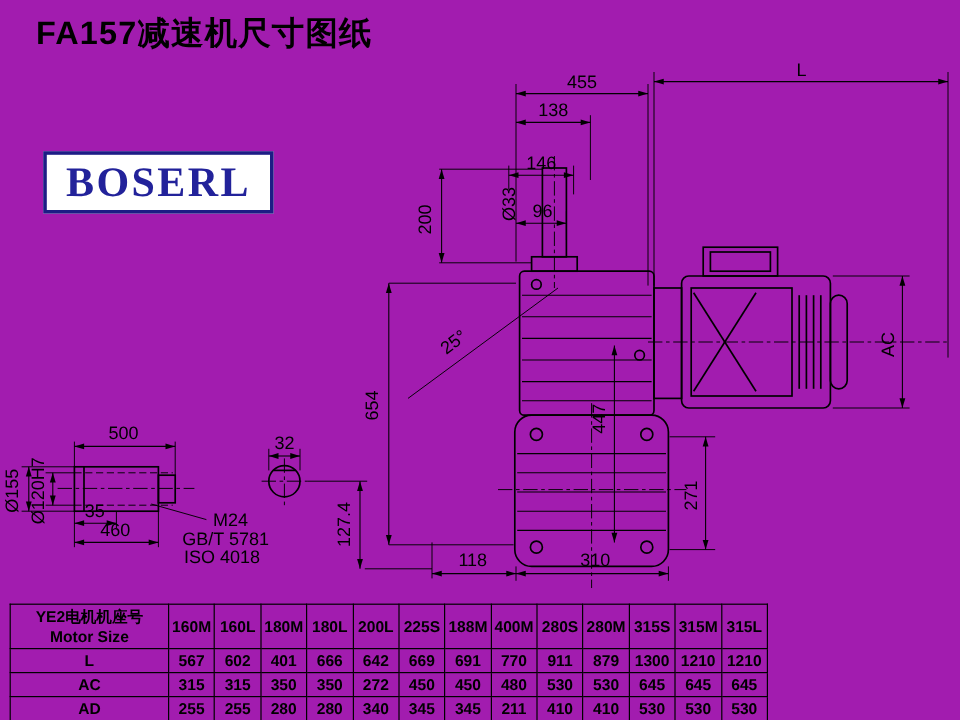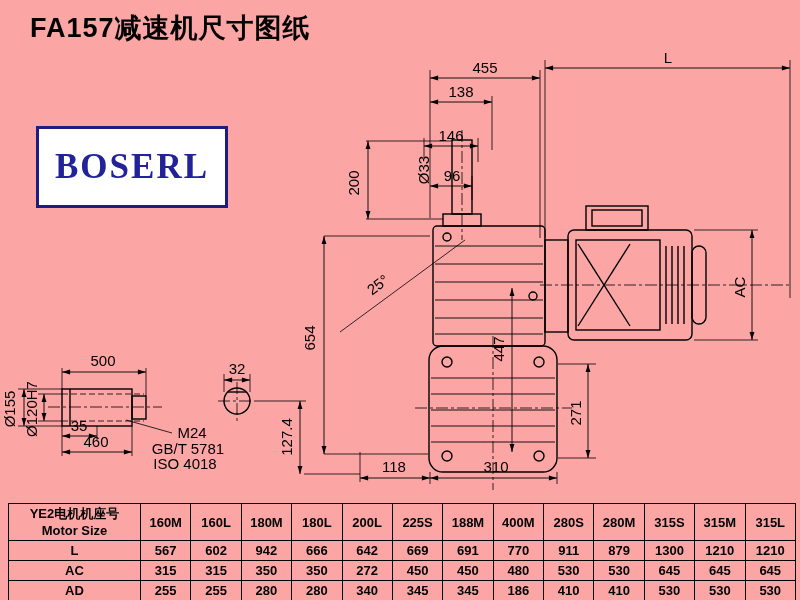--- a/index.html
+++ b/index.html
@@ -1,33 +1,33 @@
 <!DOCTYPE html>
 <html><head>
 <meta charset="utf-8">
 <style>
   html,body{margin:0;padding:0;background:#fff;}
-  .page{position:relative;width:800px;height:600px;background:#fca5a5;overflow:hidden;
+  .page{position:relative;width:800px;height:600px;background:#a21caf;overflow:hidden;
         font-family:"Liberation Sans",sans-serif;color:#000;}
   .title{position:absolute;left:30px;top:10px;font-size:27px;font-weight:bold;letter-spacing:1px;}
   .logo{position:absolute;left:36px;top:126px;border:3px solid #1d1d85;background:#fff;
-        padding:18px 16px;}
+        padding:3px 16px;}
   .logo span{font-family:"Liberation Serif",serif;font-size:35px;font-weight:bold;
         color:#22229a;letter-spacing:2px;}
   svg.drawing{position:absolute;left:0;top:0;}
   
   .thin line{stroke:#000;stroke-width:0.8;}
   .dim line{stroke:#000;stroke-width:0.9;}
   .body2 rect,.body2 line,.body2 circle,.body2 path{stroke:#000;stroke-width:1.4;fill:none;}
   .fin line{stroke:#000;stroke-width:0.9;}
   .cl line{stroke:#000;stroke-width:0.8;stroke-dasharray:12 3 3 3;}
   .hid line{stroke:#000;stroke-width:0.8;stroke-dasharray:6 3;}
   text.d{font-family:"Liberation Sans",sans-serif;font-size:15px;fill:#000;text-anchor:middle;}
   
-  .sizetable{position:absolute;left:8px;top:503px;width:788px;border-collapse:collapse;
+  .sizetable{position:absolute;left:8px;top:503px;width:632px;border-collapse:collapse;
         table-layout:fixed;}
   .sizetable th,.sizetable td{border:1px solid #000;text-align:center;padding:0;
         font-size:13px;font-weight:bold;overflow:hidden;}
   .sizetable th{height:36px;}
   .sizetable td{height:19px;}
   .hdrfirst div{line-height:17px;}
 </style>
 </head>
 <body>
 
@@ -232,21 +232,21 @@
       <th>280S</th>
       <th>280M</th>
       <th>315S</th>
       <th>315M</th>
       <th>315L</th>
     </tr>
     <tr>
       <td>L</td>
       <td>567</td>
       <td>602</td>
-      <td>942</td>
+      <td>401</td>
       <td>666</td>
       <td>642</td>
       <td>669</td>
       <td>691</td>
       <td>770</td>
       <td>911</td>
       <td>879</td>
       <td>1300</td>
       <td>1210</td>
       <td>1210</td>
@@ -269,21 +269,21 @@
     </tr>
     <tr>
       <td>AD</td>
       <td>255</td>
       <td>255</td>
       <td>280</td>
       <td>280</td>
       <td>340</td>
       <td>345</td>
       <td>345</td>
-      <td>186</td>
+      <td>211</td>
       <td>410</td>
       <td>410</td>
       <td>530</td>
       <td>530</td>
       <td>530</td>
     </tr>
   </tbody>
     </table>
 
 </div>

